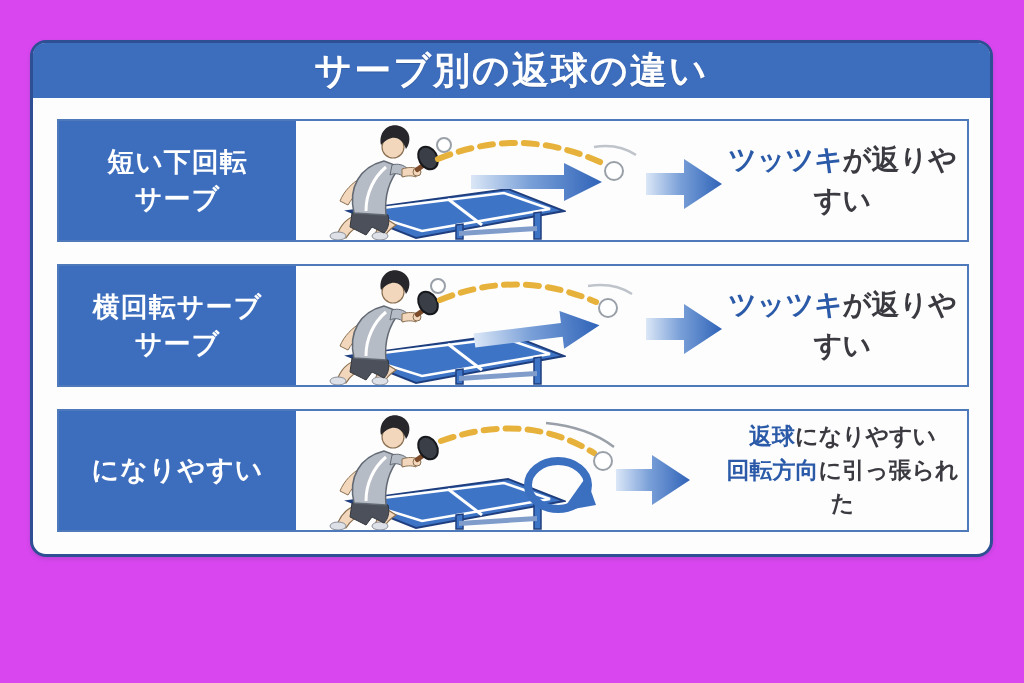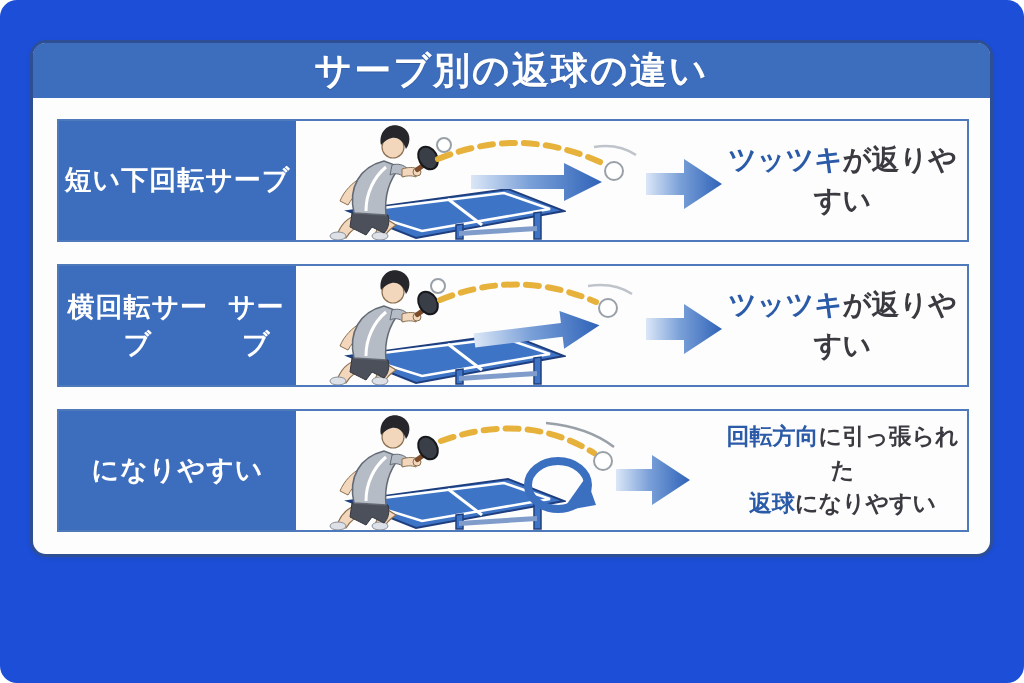--- a/index.html
+++ b/index.html
@@ -1,38 +1,38 @@
 <!DOCTYPE html>
 <html><head>
 <meta charset="utf-8">
 <style>
   html,body{margin:0;padding:0;background:#ffffff;}
   body{font-family:"Liberation Sans","DejaVu Sans",sans-serif;}
-  .canvas{position:relative;width:1024px;height:683px;background:#1d4ed8;overflow:hidden;border-radius:17px;}
+  .canvas{position:relative;width:1024px;height:683px;background:#d946ef;overflow:hidden;}
   .card{
     position:absolute;left:30px;top:40px;width:963px;height:517px;
     box-sizing:border-box;border:3px solid #2e4f93;border-radius:16px;
     background:#fdfdfe;box-shadow:0 2px 4px rgba(40,60,100,.18);
   }
   .band{
     height:55px;background:#3d6dbd;border-radius:12px 12px 0 0;
     display:flex;align-items:center;justify-content:center;
   }
   .band .title{
     color:#ffffff;font-size:37px;font-weight:800;letter-spacing:2px;line-height:1;
     text-shadow:0 1px 1px rgba(0,0,0,.15);
   }
   .rows{padding:21px 21px 0 24px;}
   .row{
     display:flex;height:123px;box-sizing:border-box;border:2px solid #4e7abc;
     background:#fdfdfe;margin-bottom:22px;
   }
   .label{
     width:237px;flex:0 0 237px;background:#3d6dbd;color:#ffffff;
-    display:flex;flex-direction:row;align-items:center;justify-content:center;
+    display:flex;flex-direction:column;align-items:center;justify-content:center;
     font-size:27px;font-weight:800;line-height:1.35;text-align:center;letter-spacing:1px;
   }
   .label span:empty{display:none;}
   .content{flex:1;display:flex;align-items:center;overflow:hidden;}
   .scene{flex:0 0 430px;width:430px;height:119px;display:block;}
   .result{
     flex:1;text-align:center;font-weight:800;color:#3a3a40;font-size:28px;
     padding:0 8px 0 0;line-height:1.45;
   }
   .result.small{font-size:23px;}
@@ -140,21 +140,21 @@
           <svg class="scene" viewBox="0 0 430 119">
             <use href="#scene" x="0" y="0" width="270" height="119"></use>
             <path d="M145,30 Q230,0 298,42" fill="none" stroke="#e7b23c" stroke-width="6" stroke-dasharray="13 9" stroke-linecap="round"></path>
             <path d="M250,12 Q292,16 318,36" fill="none" stroke="#9aa0a8" stroke-width="2.5"></path>
             <ellipse cx="262" cy="74" rx="30" ry="24" fill="none" stroke="#3b6fc0" stroke-width="8"></ellipse>
             <polygon points="266,100 290,66 300,94" fill="#3b6fc0"></polygon>
             <circle cx="307" cy="50" r="9" fill="#ffffff" stroke="#9aa0a8" stroke-width="2"></circle>
             <polygon points="320,58 356,58 356,44 394,69 356,94 356,80 320,80" fill="url(#agrad)"></polygon>
           </svg>
           <div class="result small">
+            <div><span class="hl">返球</span><span>になりやすい</span></div>
             <div><span class="hl">回転方向</span><span>に引っ張られた</span></div>
-            <div><span class="hl">返球</span><span>になりやすい</span></div>
           </div>
         </div>
       </div>
 
     </div>
   </div>
 </div>
 
 </body></html>

